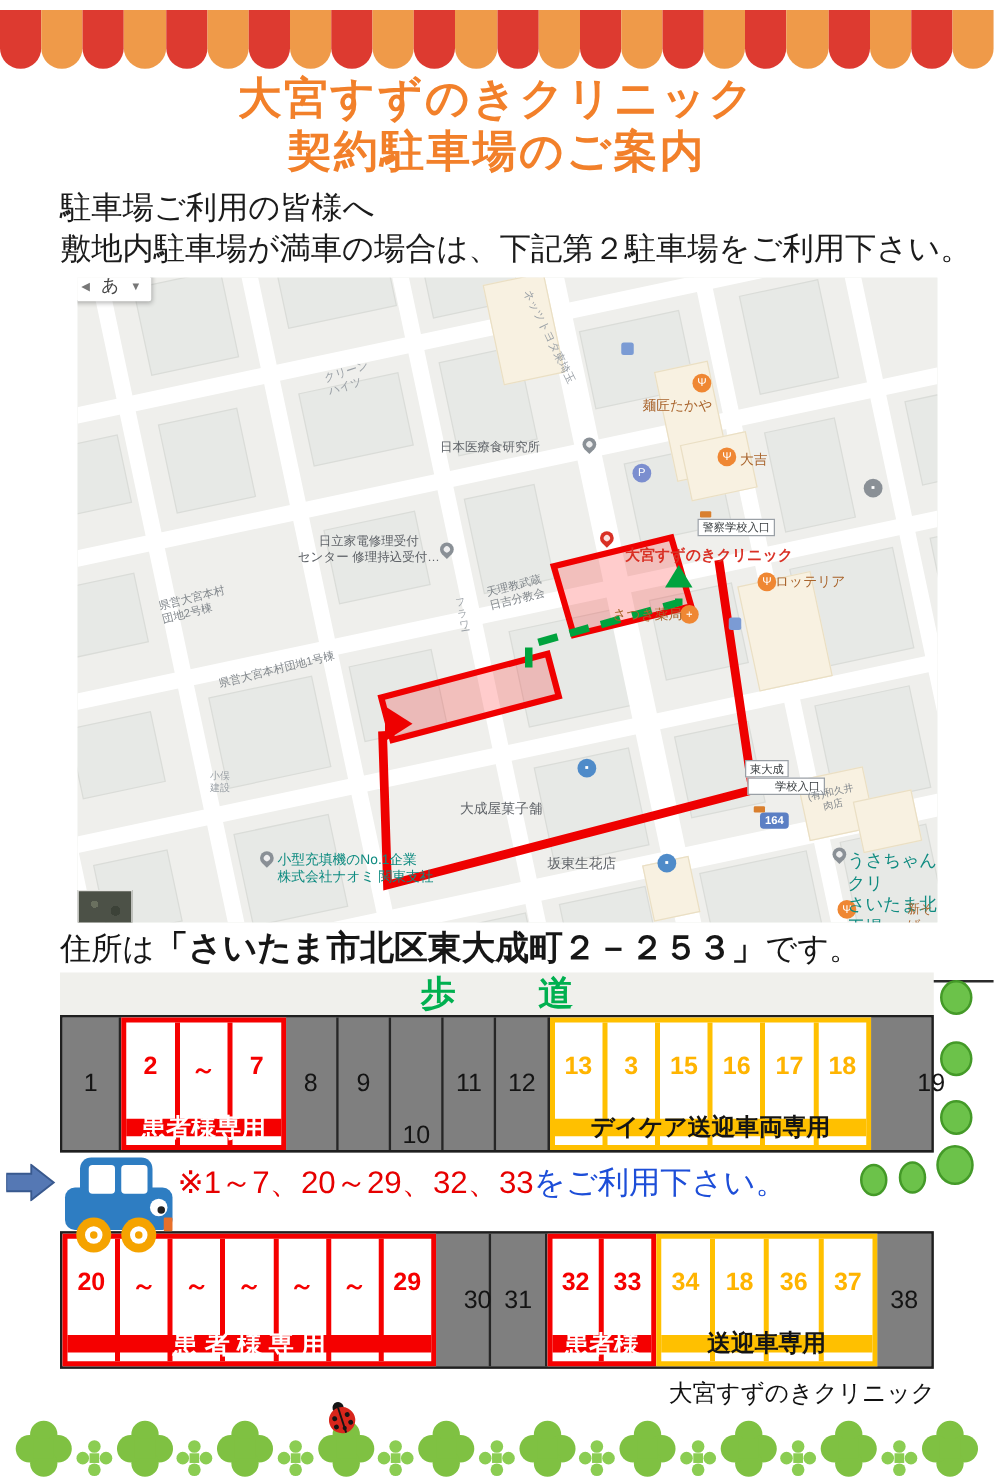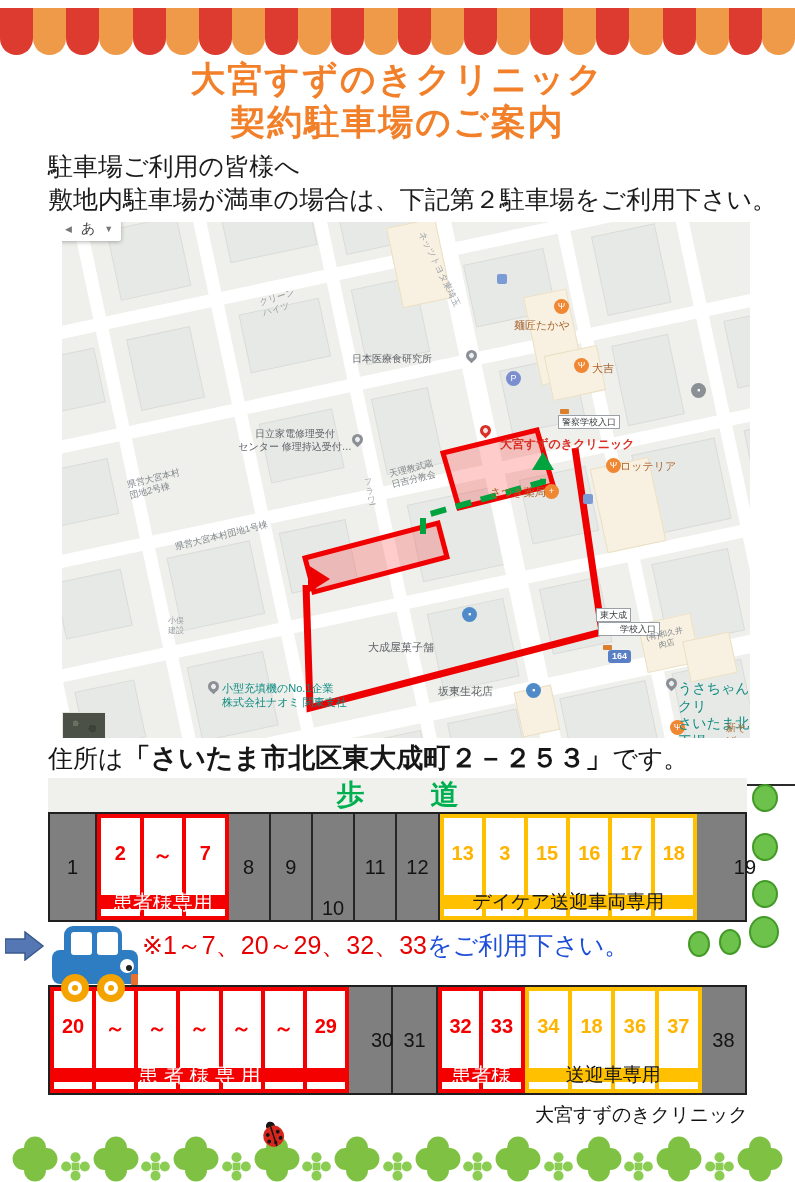--- a/index.html
+++ b/index.html
@@ -58,21 +58,21 @@
   .pgroup.yellow{border-color:#ffc000}
   .stalls{display:flex;height:100%}
   .stall{flex:1;box-sizing:border-box;border-right:4px solid}
   .stall.red{border-color:#f50000}
   .stall.yellow{border-color:#ffc000}
   .stall:last-child{border-right:none}
   .snum{display:block;margin-top:24px;text-align:center;font-size:20px;font-weight:bold}
   .snum.red{color:#f50000}
   .snum.yellow{color:#ffb400}
   .banner{position:absolute;left:0;right:0;bottom:7px;height:14px;display:flex;align-items:center;
-          justify-content:center;font-weight:normal;z-index:2;white-space:pre}
+          justify-content:center;font-weight:bold;z-index:2;white-space:pre}
   .banner.red{background:#f50000;color:#fff;font-size:20px}
   .banner.yellow{background:#ffc000;color:#141414;font-size:19px}
   .bush{position:absolute;background:#6cc24a;border:2px solid #449a28;border-radius:50%;
         box-sizing:border-box;z-index:6}
   
   .note{position:absolute;left:142px;top:929px;font-size:25px;z-index:9;white-space:nowrap}
   .arrow-svg{position:absolute;left:5px;top:931px;z-index:9}
   .car-svg{position:absolute;left:44px;top:918px;z-index:10}
   
   .footer-name{position:absolute;right:47px;top:1102px;font-size:19px;color:#111;z-index:2}

